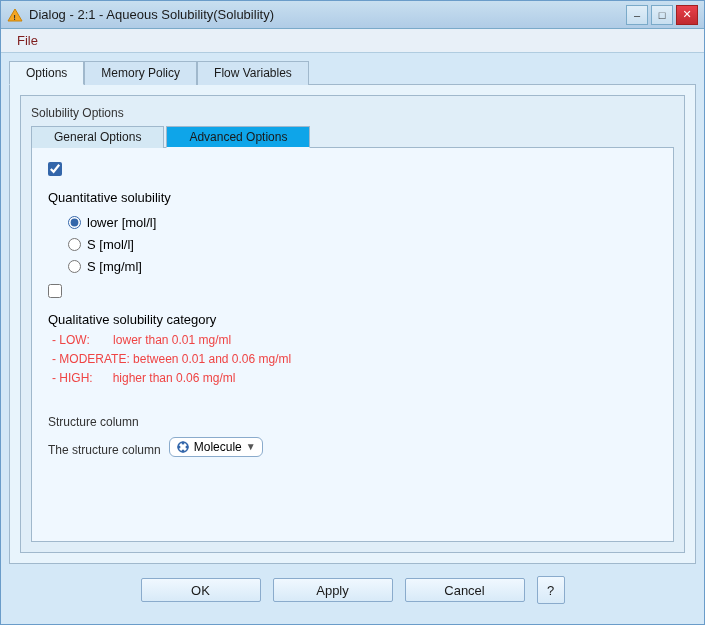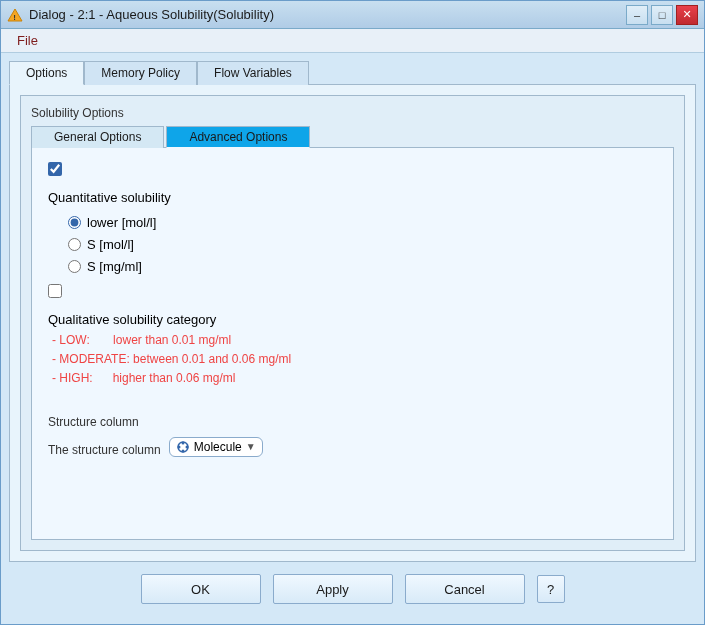--- a/index.html
+++ b/index.html
@@ -229,21 +229,21 @@
     }
     .footer {
       display: flex;
       justify-content: center;
       align-items: center;
       padding: 12px 16px;
       gap: 12px;
     }
     .footer-btn {
       width: 120px;
-      height: 30px;
+      height: 24px;
       border: 1px solid #8aabcc;
       background: linear-gradient(to bottom, #f0f8ff, #d8eaf8);
       cursor: pointer;
       font-size: 13px;
       color: #1a1a1a;
       border-radius: 2px;
     }
     .help-btn {
       width: 28px;
       height: 28px;

